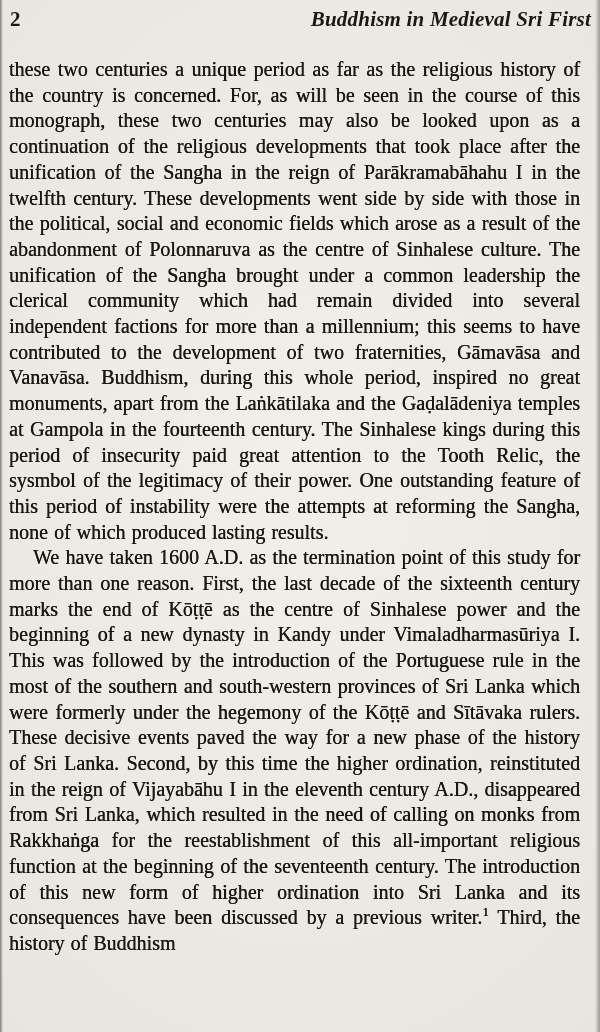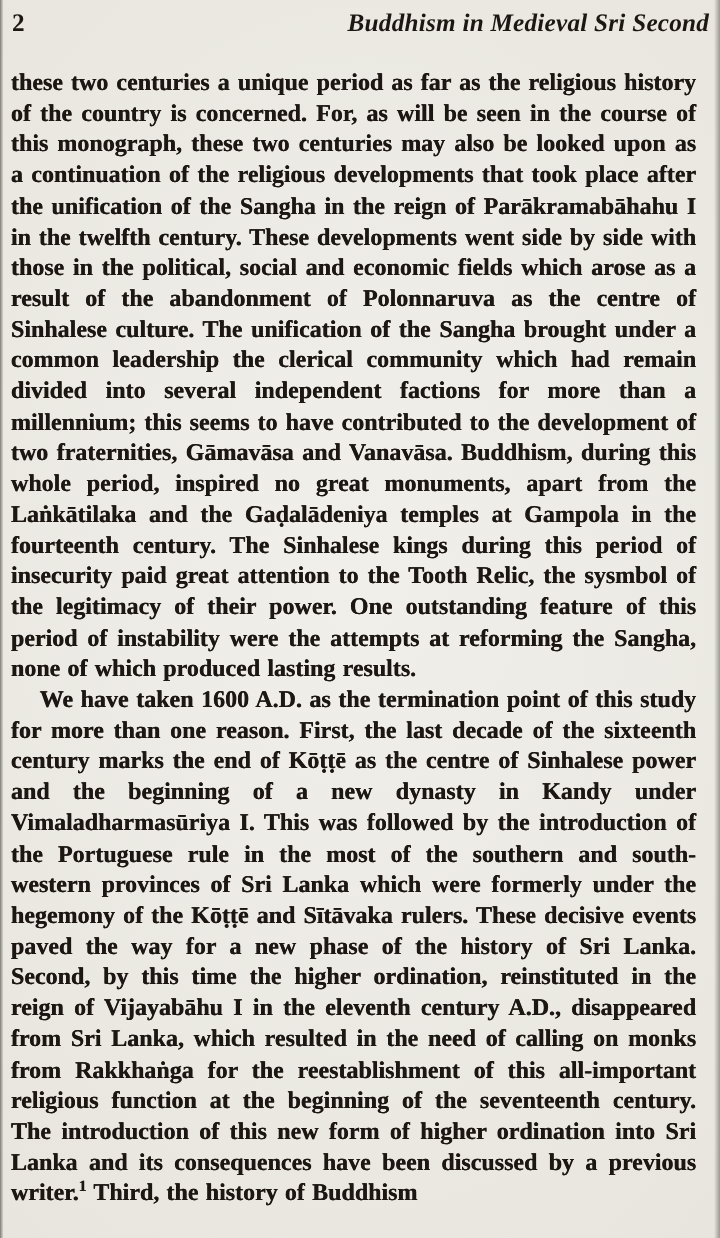--- a/index.html
+++ b/index.html
@@ -50,40 +50,39 @@
     letter-spacing: 0.2px;
   }
   .body-text {
     margin-top: 25px;
     padding: 0 20px 0 9px;
     font-size: 20px;
     line-height: 25.7px;
     text-align: justify;
     text-shadow: 0.3px 0 0 var(--ink); 
     word-spacing: 1px;
-    font-weight: bold;
   }
   .body-text p { margin: 0; }
   .body-text p.indented { text-indent: 24px; }
   sup.footnote-ref {
     font-size: 13px;
     line-height: 0;
     vertical-align: super;
   }
 </style>
 </head>
 <body>
 
 <div class="page">
   <div class="edge-left"></div>
   <div class="edge-right"></div>
 
   <div class="header">
     <span class="page-number">2</span>
-    <span class="running-title">Buddhism in Medieval Sri Second</span>
+    <span class="running-title">Buddhism in Medieval Sri First</span>
   </div>
 
   <div class="body-text">
     <p>these two centuries a unique period as far as the religious history of the country is concerned. For, as will be seen in the course of this monograph, these two centuries may also be looked upon as a continuation of the religious developments that took place after the unification of the Sangha in the reign of Parākramabāhahu I in the twelfth century. These developments went side by side with those in the political, social and economic fields which arose as a result of the abandonment of Polonnaruva as the centre of Sinhalese culture. The unification of the Sangha brought under a common leadership the clerical community which had remain divided into several independent factions for more than a millennium; this seems to have contributed to the development of two fraternities, Gāmavāsa and Vanavāsa. Buddhism, during this whole period, inspired no great monuments, apart from the Laṅkātilaka and the Gaḍalādeniya temples at Gampola in the fourteenth century. The Sinhalese kings during this period of insecurity paid great attention to the Tooth Relic, the sysmbol of the legitimacy of their power. One outstanding feature of this period of instability were the attempts at reforming the Sangha, none of which produced lasting results.</p>
     <p class="indented"><span>We have taken 1600 A.D. as the termination point of this study for more than one reason. First, the last decade of the sixteenth century marks the end of Kōṭṭē as the centre of Sinhalese power and the beginning of a new dynasty in Kandy under Vimaladharmasūriya I. This was followed by the introduction of the Portuguese rule in the most of the southern and south-western provinces of Sri Lanka which were formerly under the hegemony of the Kōṭṭē and Sītāvaka rulers. These decisive events paved the way for a new phase of the history of Sri Lanka. Second, by this time the higher ordination, reinstituted in the reign of Vijayabāhu I in the eleventh century A.D., disappeared from Sri Lanka, which resulted in the need of calling on monks from Rakkhaṅga for the reestablishment of this all-important religious function at the beginning of the seventeenth century. The introduction of this new form of higher ordination into Sri Lanka and its consequences have been discussed by a previous writer.</span><sup class="footnote-ref">1</sup>
       <span>Third, the history of Buddhism</span></p>
   </div>
 </div>
 
 </body></html>

